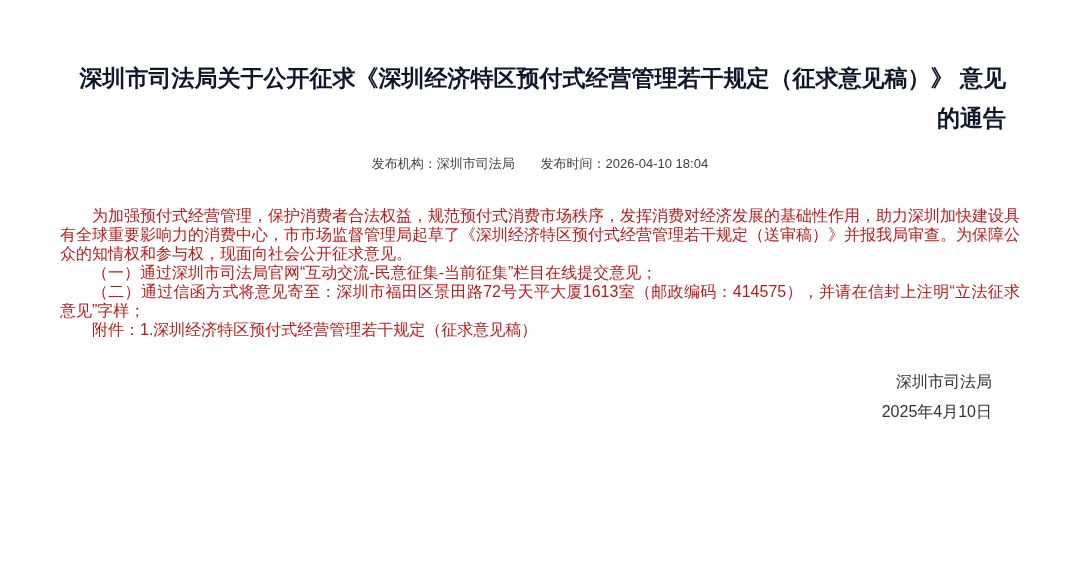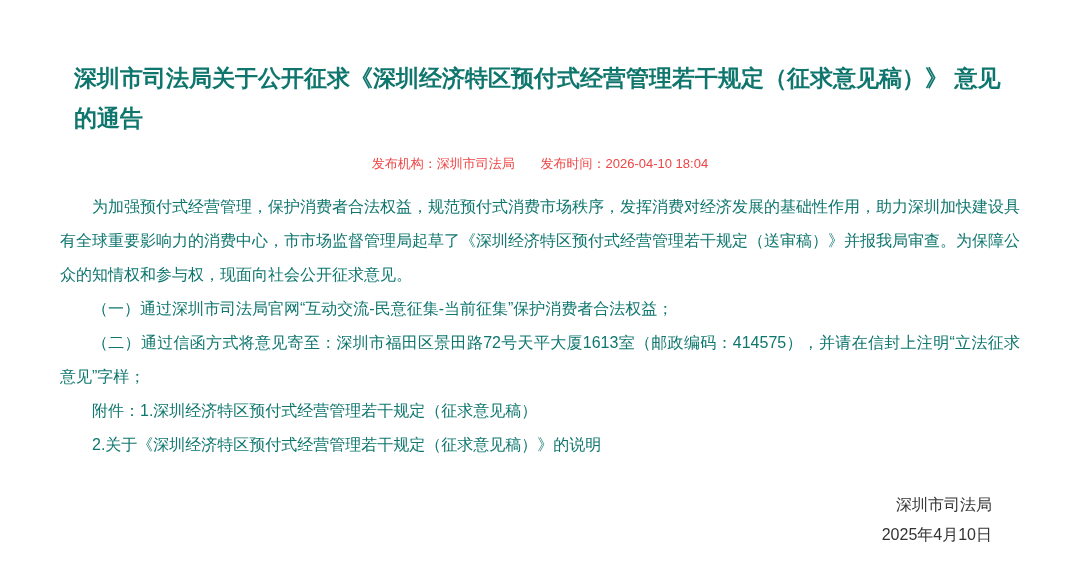--- a/index.html
+++ b/index.html
@@ -13,41 +13,41 @@
     min-height: 587px;
     margin: 0 auto;
     box-sizing: border-box;
     background: #ffffff;
     padding: 58px 60px 40px 60px;
   }
   .notice-title {
     margin: 0 14px;
     font-size: 23px;
     font-weight: 700;
-    color: #0f766e;
-    text-align: left;
+    color: #0f172a;
+    text-align: right;
     line-height: 40px;
   }
   .notice-meta {
     margin-top: 16px;
     text-align: center;
     font-size: 13px;
-    color: #ef4444;
+    color: #404040;
     line-height: 20px;
   }
   .notice-meta .meta-item {
     display: inline-block;
     margin: 0 11px;
     white-space: nowrap;
   }
   .notice-body {
-    margin-top: 16px;
+    margin-top: 32px;
     font-size: 16px;
-    color: #0f766e;
-    line-height: 34px;
+    color: #b91c1c;
+    line-height: 19px;
     text-align: justify;
   }
   .notice-body p {
     margin: 0;
     text-indent: 2em;
   }
   .notice-signature {
     margin-top: 28px;
     text-align: right;
     padding-right: 28px;
@@ -70,24 +70,23 @@
     <span class="meta-item">
       <span>发布机构：</span><span>深圳市司法局</span>
     </span>
     <span class="meta-item">
       <span>发布时间：</span><span>2026-04-10 18:04</span>
     </span>
   </div>
 
   <div class="notice-body">
     <p>为加强预付式经营管理，保护消费者合法权益，规范预付式消费市场秩序，发挥消费对经济发展的基础性作用，助力深圳加快建设具有全球重要影响力的消费中心，市市场监督管理局起草了《深圳经济特区预付式经营管理若干规定（送审稿）》并报我局审查。为保障公众的知情权和参与权，现面向社会公开征求意见。</p>
-    <p>（一）通过深圳市司法局官网“互动交流-民意征集-当前征集”保护消费者合法权益；</p>
+    <p>（一）通过深圳市司法局官网“互动交流-民意征集-当前征集”栏目在线提交意见；</p>
     <p>（二）通过信函方式将意见寄至：深圳市福田区景田路72号天平大厦1613室（邮政编码：414575），并请在信封上注明“立法征求意见”字样；</p>
     <p>附件：1.深圳经济特区预付式经营管理若干规定（征求意见稿）</p>
-    <p>2.关于《深圳经济特区预付式经营管理若干规定（征求意见稿）》的说明</p>
   </div>
 
   <div class="notice-signature">
     <div>深圳市司法局</div>
     <div>2025年4月10日</div>
   </div>
 
 </div>
 
 </body></html>

